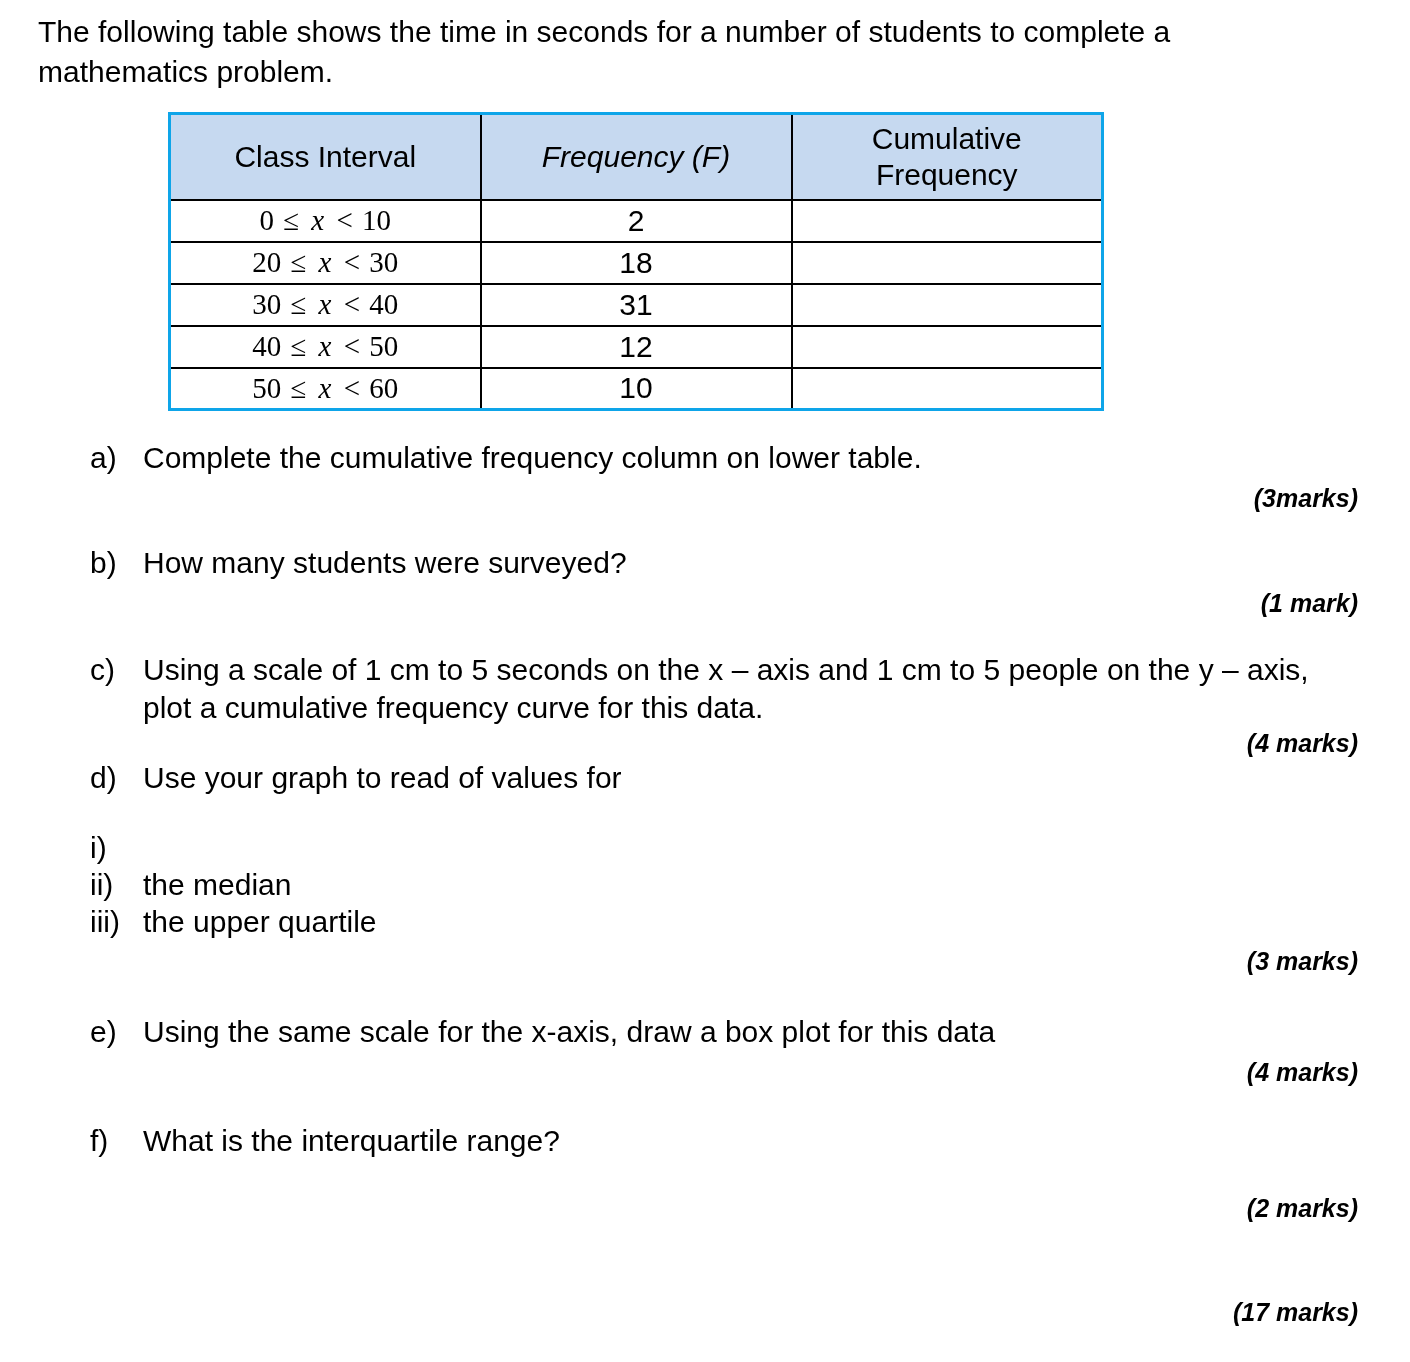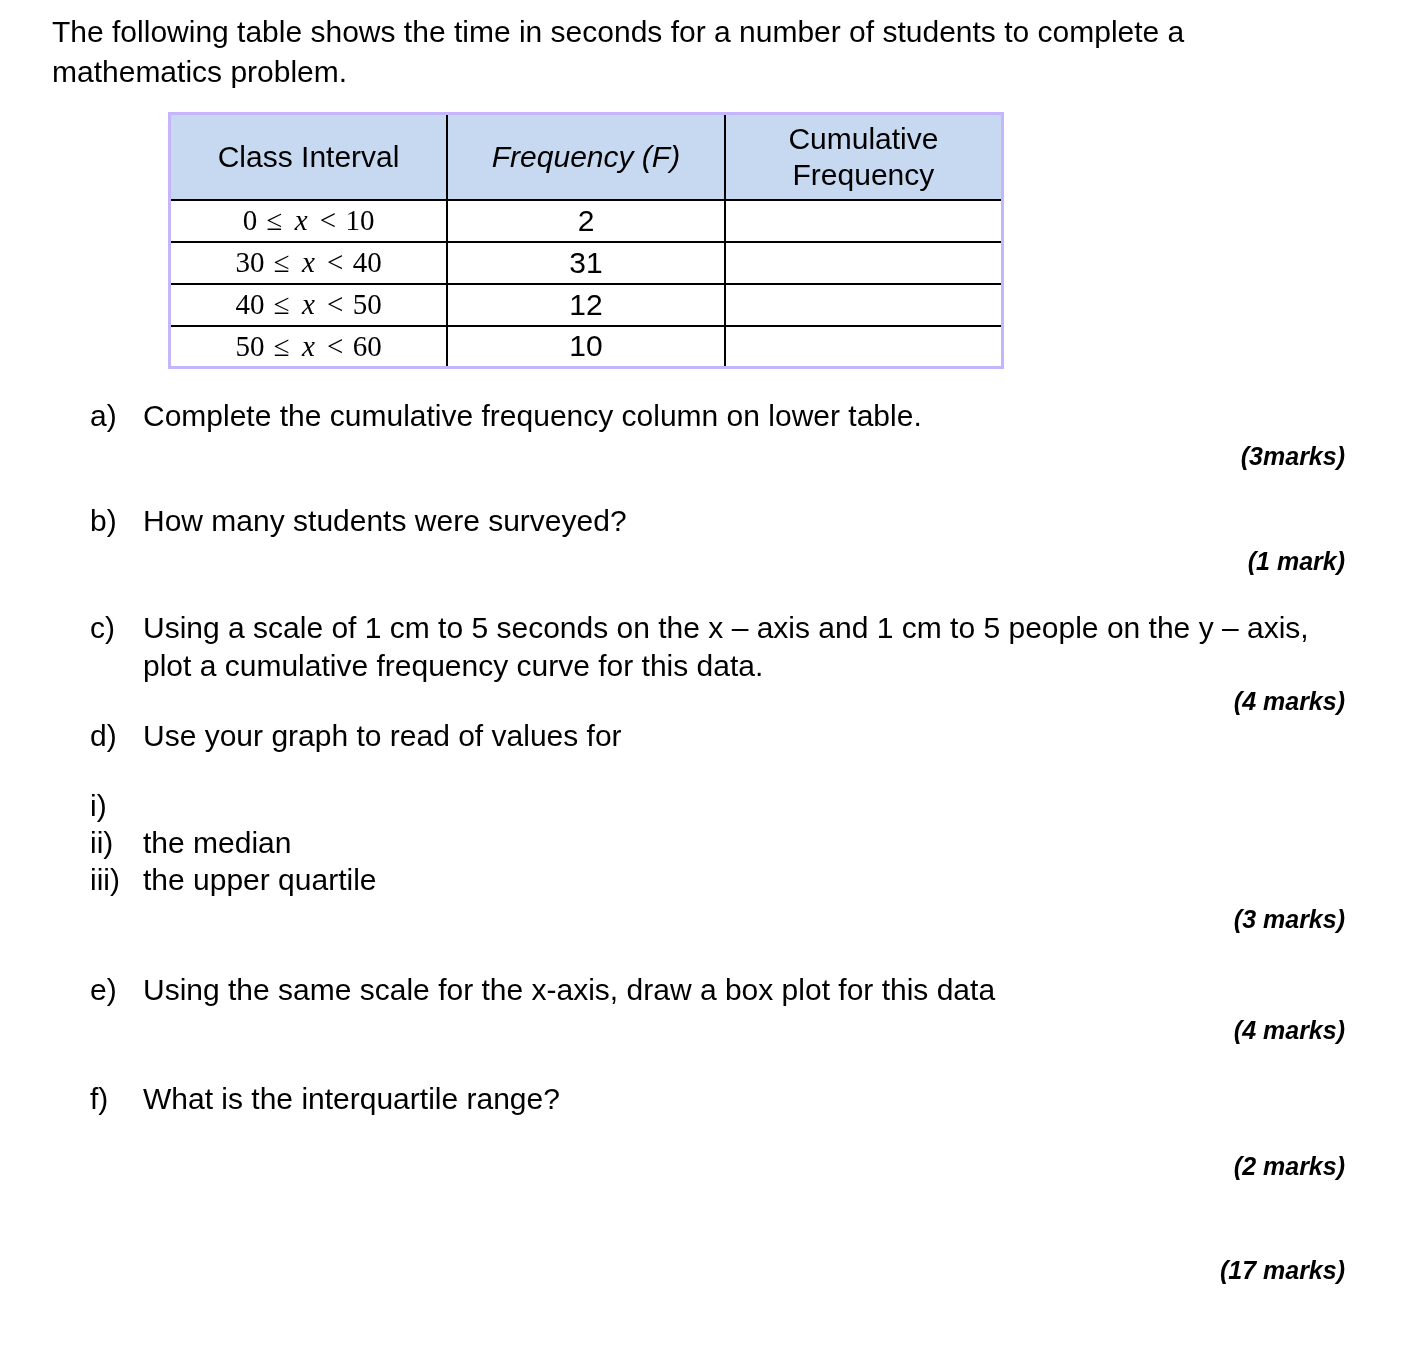--- a/index.html
+++ b/index.html
@@ -9,32 +9,32 @@
     color: #000000;
   }
   .page {
     position: relative;
     width: 1410px;
     height: 1362px;
     background: #ffffff;
     overflow: hidden;
   }
   .intro {
-    padding: 12px 0 0 52px;
+    padding: 12px 0 0 38px;
     max-width: 1250px;
     font-size: 30px;
     line-height: 40px;
   }
   
   table.freq-table {
     margin: 20px 0 0 168px;
     border-collapse: collapse;
-    border: 3px solid #c4b5fd;
+    border: 3px solid #0ea5e9;
     table-layout: fixed;
-    width: 836px;
+    width: 936px;
   }
   table.freq-table th, table.freq-table td {
     border: 2px solid #000;
     text-align: center;
     vertical-align: middle;
   }
   table.freq-table th {
     font-weight: 400;
     font-size: 30px;
     height: 86px;
@@ -60,21 +60,21 @@
     display: flex;
     padding-left: 90px;
     padding-right: 70px;
     font-size: 30px;
     line-height: 38px;
   }
   .q .qlabel { flex: none; width: 53px; }
   .q .qtext  { flex: 1; max-width: 1180px; }
   .marks {
     text-align: right;
-    padding-right: 65px;
+    padding-right: 52px;
     font-size: 25px;
     line-height: 32px;
     font-weight: 700;
     font-style: italic;
   }
   .sub { line-height: 37px; }
   .sub .qlabel { width: 53px; }
   
   .mt-a    { margin-top: 28px; }
   .mt-tiny { margin-top: 5px;  }
@@ -99,20 +99,25 @@
       <tr class="thead-row">
         <th style="background: rgb(198, 217, 240);"><span class="wrap">Class Interval</span></th>
         <th style="background: rgb(198, 217, 240); font-style: italic;"><span class="wrap">Frequency (F)</span></th>
         <th style="background: rgb(198, 217, 240);"><span class="wrap">Cumulative Frequency</span></th>
       </tr>
     </thead>
     <tbody>
       <tr>
         <td class="interval"><span>0</span><span class="op"> ≤ </span><span class="var-x">x</span><span class="op"> &lt; </span><span>10</span></td>
         <td class="freq">2</td>
+        <td class="cumul"></td>
+      </tr>
+      <tr>
+        <td class="interval"><span>20</span><span class="op"> ≤ </span><span class="var-x">x</span><span class="op"> &lt; </span><span>30</span></td>
+        <td class="freq">18</td>
         <td class="cumul"></td>
       </tr>
       <tr>
         <td class="interval"><span>30</span><span class="op"> ≤ </span><span class="var-x">x</span><span class="op"> &lt; </span><span>40</span></td>
         <td class="freq">31</td>
         <td class="cumul"></td>
       </tr>
       <tr>
         <td class="interval"><span>40</span><span class="op"> ≤ </span><span class="var-x">x</span><span class="op"> &lt; </span><span>50</span></td>
         <td class="freq">12</td>

